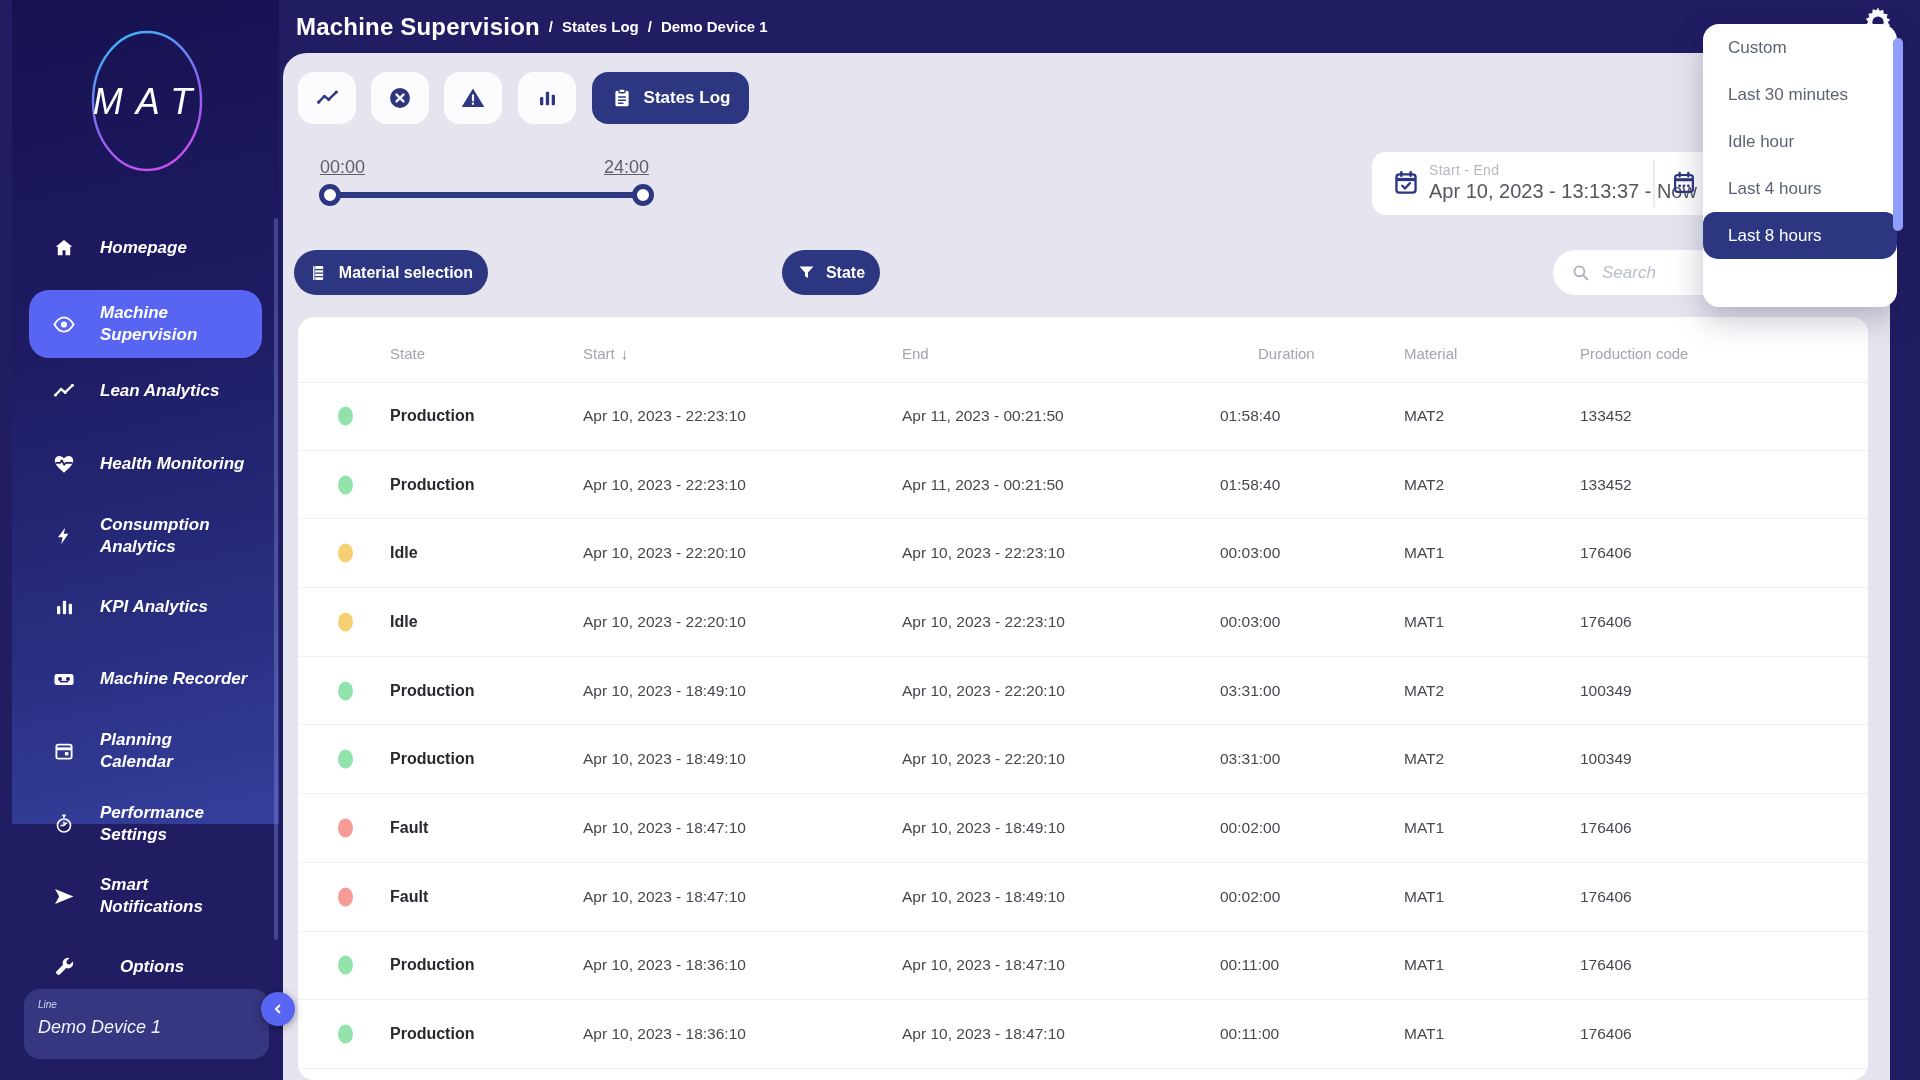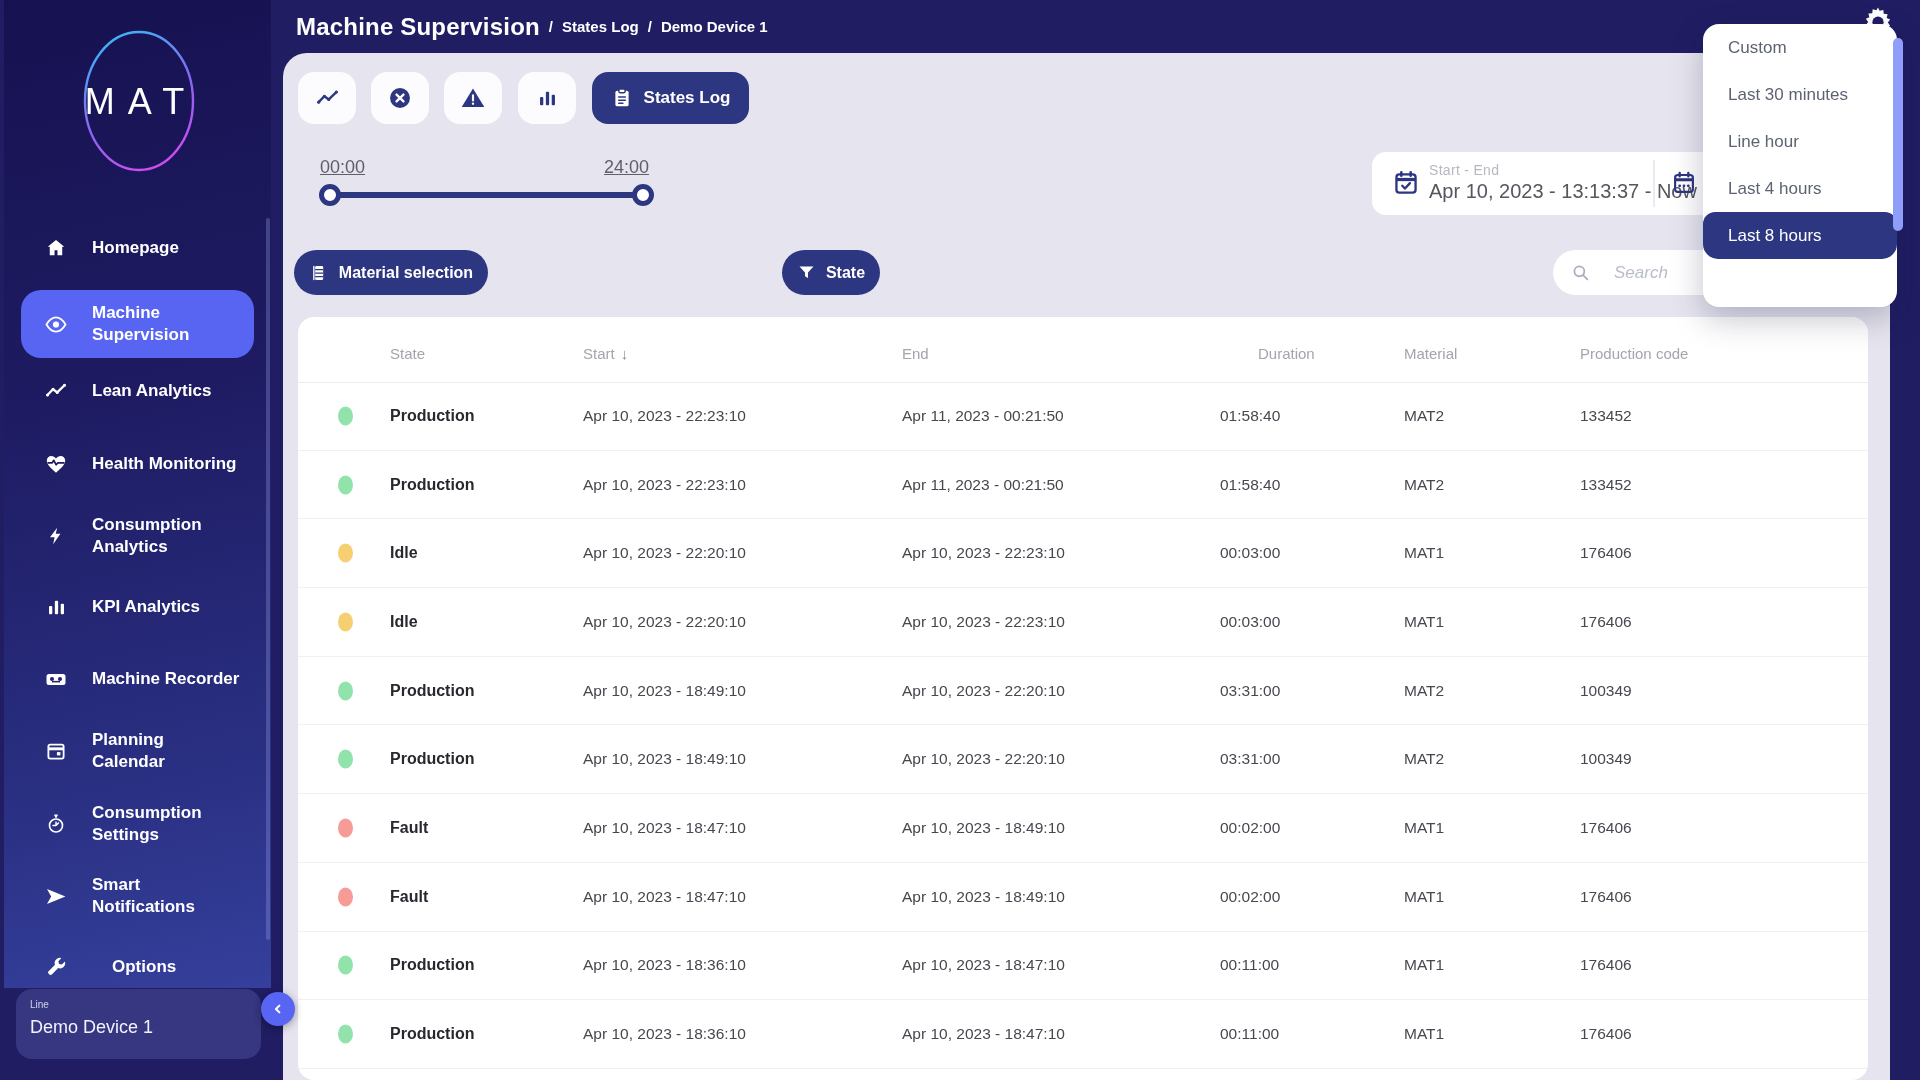--- a/index.html
+++ b/index.html
@@ -4,22 +4,22 @@
 <style>
   * { margin:0; padding:0; box-sizing:border-box; }
   html,body { width:1920px; height:1080px; overflow:hidden; }
   body {
     position:relative;
     background:#201d63;
     font-family:"Liberation Sans","DejaVu Sans",sans-serif;
   }
 
   
-  #sidebar{position:absolute;left:4px;top:0;width:267px;height:988px;
-    background:linear-gradient(168deg,#161251 0%,#1e1b62 40%,#2a3083 78%,#35409c 100%);}
+  #sidebar{position:absolute;left:12px;top:0;width:267px;height:824px;
+    background:linear-gradient(168deg,#161251 0%,#1e1b62 40%,#2a3083 78%,#35409c 100%);font-style:italic;}
   .logo-wrap{position:absolute;left:79px;top:30px;width:112px;height:142px;}
   .sidebar-scrollbar{position:absolute;left:262px;top:218px;width:4px;height:722px;
     background:rgba(150,160,230,.32);border-radius:2px;}
   .nav-item{position:absolute;left:17px;width:233px;display:flex;align-items:center;
     gap:24px;padding-left:23px;color:#fff;cursor:pointer;}
   .nav-item.active{background:#5865f2;border-radius:20px;height:68px;}
   .nav-icon{width:24px;height:24px;flex:0 0 24px;display:flex;align-items:center;justify-content:center;color:#fff;}
   .nav-label{font-size:17px;font-weight:700;line-height:1.3;white-space:nowrap;}
   .nav-label.wrap{white-space:normal;max-width:122px;}
   .device-card{position:absolute;left:12px;top:989px;width:245px;height:70px;
@@ -55,21 +55,21 @@
   .date-icon-left{position:absolute;left:20px;top:17px;color:#2d3781;}
   .date-label{position:absolute;left:57px;top:10px;font-size:14px;color:#b7b7c3;letter-spacing:.3px;}
   .date-value{position:absolute;left:57px;top:28px;font-size:20px;color:#56565f;}
   .date-divider{position:absolute;left:281px;top:8px;width:2px;height:47px;background:#eaeaf1;}
   .date-icon-right{position:absolute;left:299px;top:18px;color:#2d3781;cursor:pointer;}
 
   .pill{position:absolute;top:197px;height:45px;border:none;border-radius:22.5px;background:#2d3781;
     color:#fff;display:flex;align-items:center;justify-content:center;gap:10px;
     font-size:16px;font-weight:600;cursor:pointer;font-family:inherit;}
   .search-box{position:absolute;left:1270px;top:197px;width:210px;height:45px;background:#fff;
-    border-radius:22.5px;display:flex;align-items:center;padding-left:17px;gap:23px;}
+    border-radius:22.5px;display:flex;align-items:center;padding-left:17px;gap:11px;}
   .search-box input{border:none;outline:none;width:130px;font-size:17px;font-style:italic;color:#55555f;
     font-family:inherit;background:transparent;}
   .search-box input::placeholder{color:#b9bdc9;}
 
   
   .table-card{position:absolute;left:15px;top:264px;width:1570px;height:763px;background:#fff;border-radius:16px;overflow:hidden;}
   .th{position:absolute;top:28px;font-size:15px;color:#a4a4af;}
   .th-divider{position:absolute;left:0;top:65px;width:100%;height:1px;background:#ececf2;}
   .t-row{position:absolute;left:0;width:100%;height:69px;border-bottom:1px solid #f0f0f4;cursor:pointer;}
   .cell{position:absolute;top:50%;transform:translateY(-50%);font-size:15.5px;color:#47474f;}
@@ -188,21 +188,21 @@
         <span class="nav-label wrap">Planning Calendar</span>
       </div>
       <div class="nav-item" style="top: 802px;">
         <span class="nav-icon">
           <svg viewBox="0 0 24 24" width="22" height="22" fill="none" stroke="currentColor" stroke-width="1.8">
             <circle cx="12" cy="13.6" r="7.1"></circle>
             <path d="M10.2 2.6h3.6M12 2.6v2.6" stroke-width="2"></path>
             <path d="m12 13.6 3.2-3.2M12 9.3v4.3M8.1 13.6H12" stroke-width="1.6"></path>
           </svg>
         </span>
-        <span class="nav-label wrap">Consumption Settings</span>
+        <span class="nav-label wrap">Performance Settings</span>
       </div>
       <div class="nav-item" style="top: 874px;">
         <span class="nav-icon">
           <svg viewBox="0 0 24 24" width="25" height="25">
             <path fill="currentColor" d="M3 4.6 21.4 12 3 19.4 7.2 12Z"></path>
           </svg>
         </span>
         <span class="nav-label wrap">Smart Notifications</span>
       </div>
       <div class="nav-item" style="top: 955px; gap: 44px;">
@@ -445,18 +445,18 @@
           <span class="cell c-material">MAT1</span>
           <span class="cell c-code">176406</span>
         </div>
       </div>
   </div>
 </div>
 
 <div class="menu" id="menu-list">
     <div class="menu-item">Custom</div>
     <div class="menu-item">Last 30 minutes</div>
-    <div class="menu-item">Line hour</div>
+    <div class="menu-item">Idle hour</div>
     <div class="menu-item">Last 4 hours</div>
     <div class="menu-item selected">Last 8 hours</div>
   </div>
 
 <div class="page-scrollbar"></div>
 
 </body></html>

